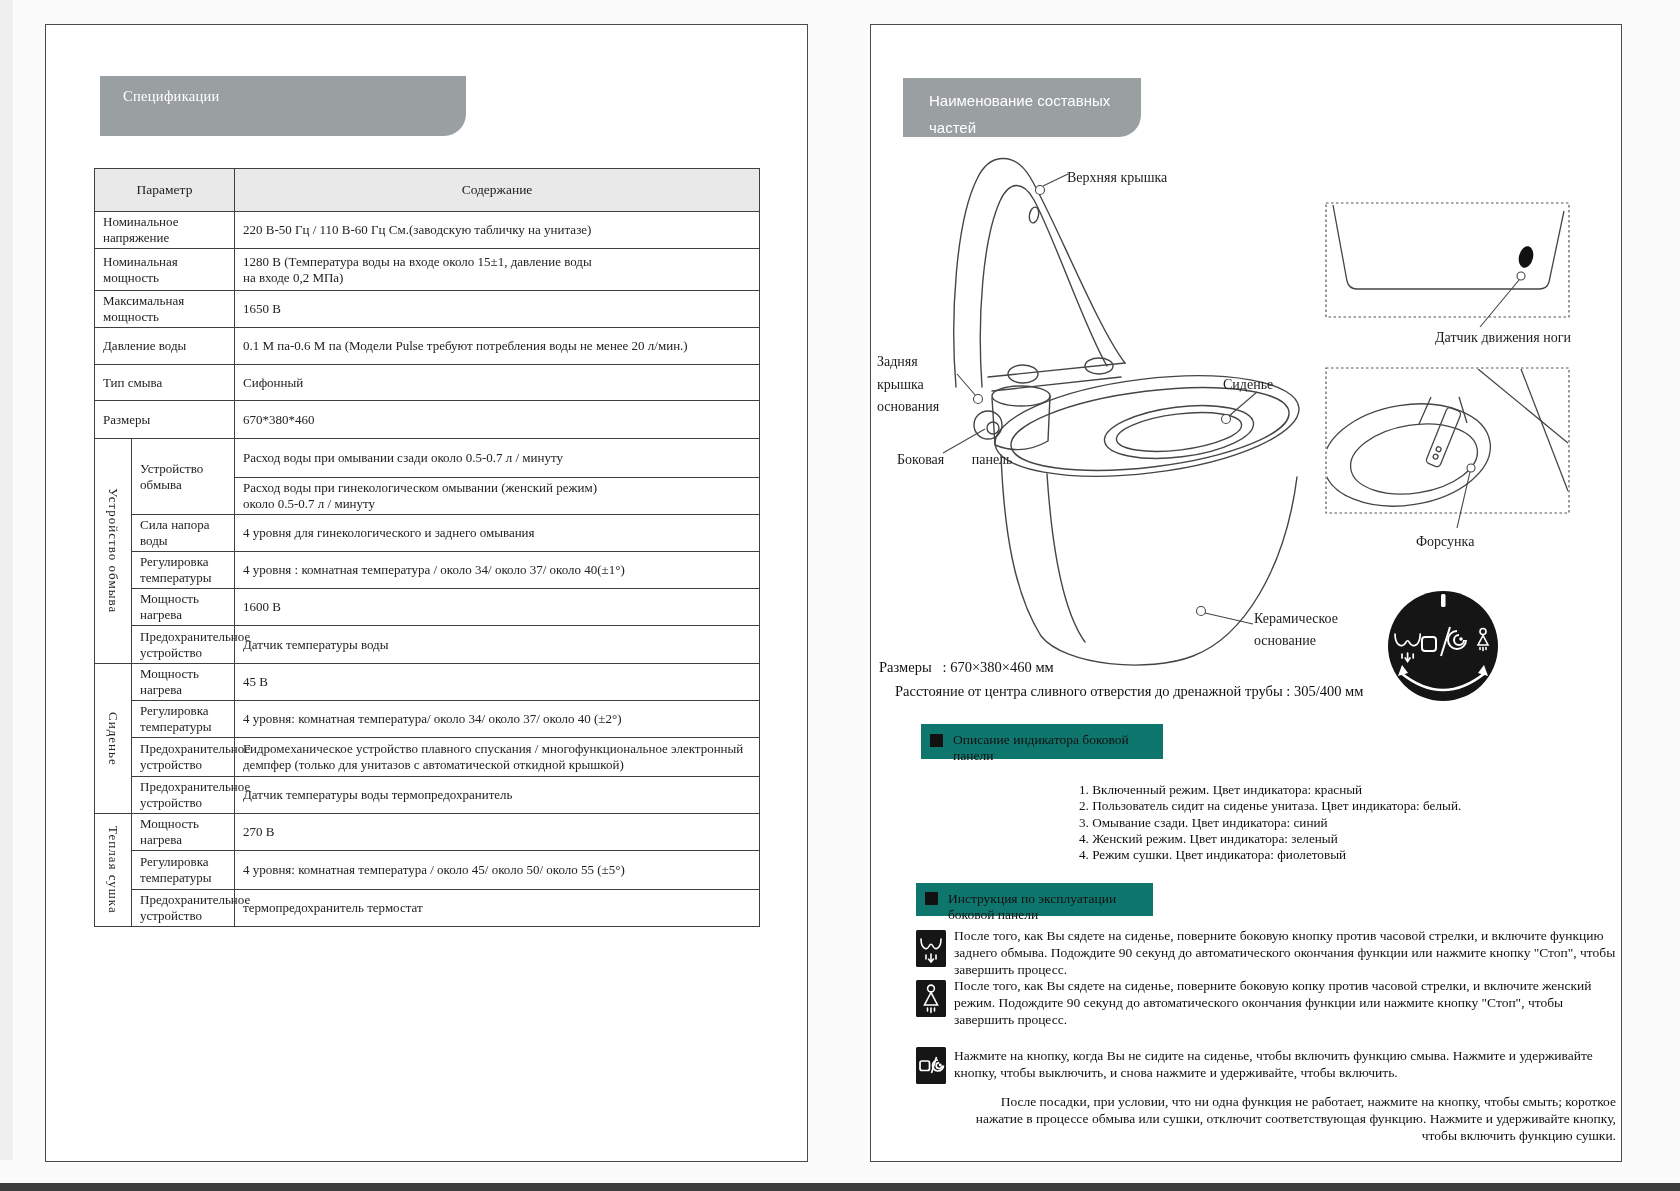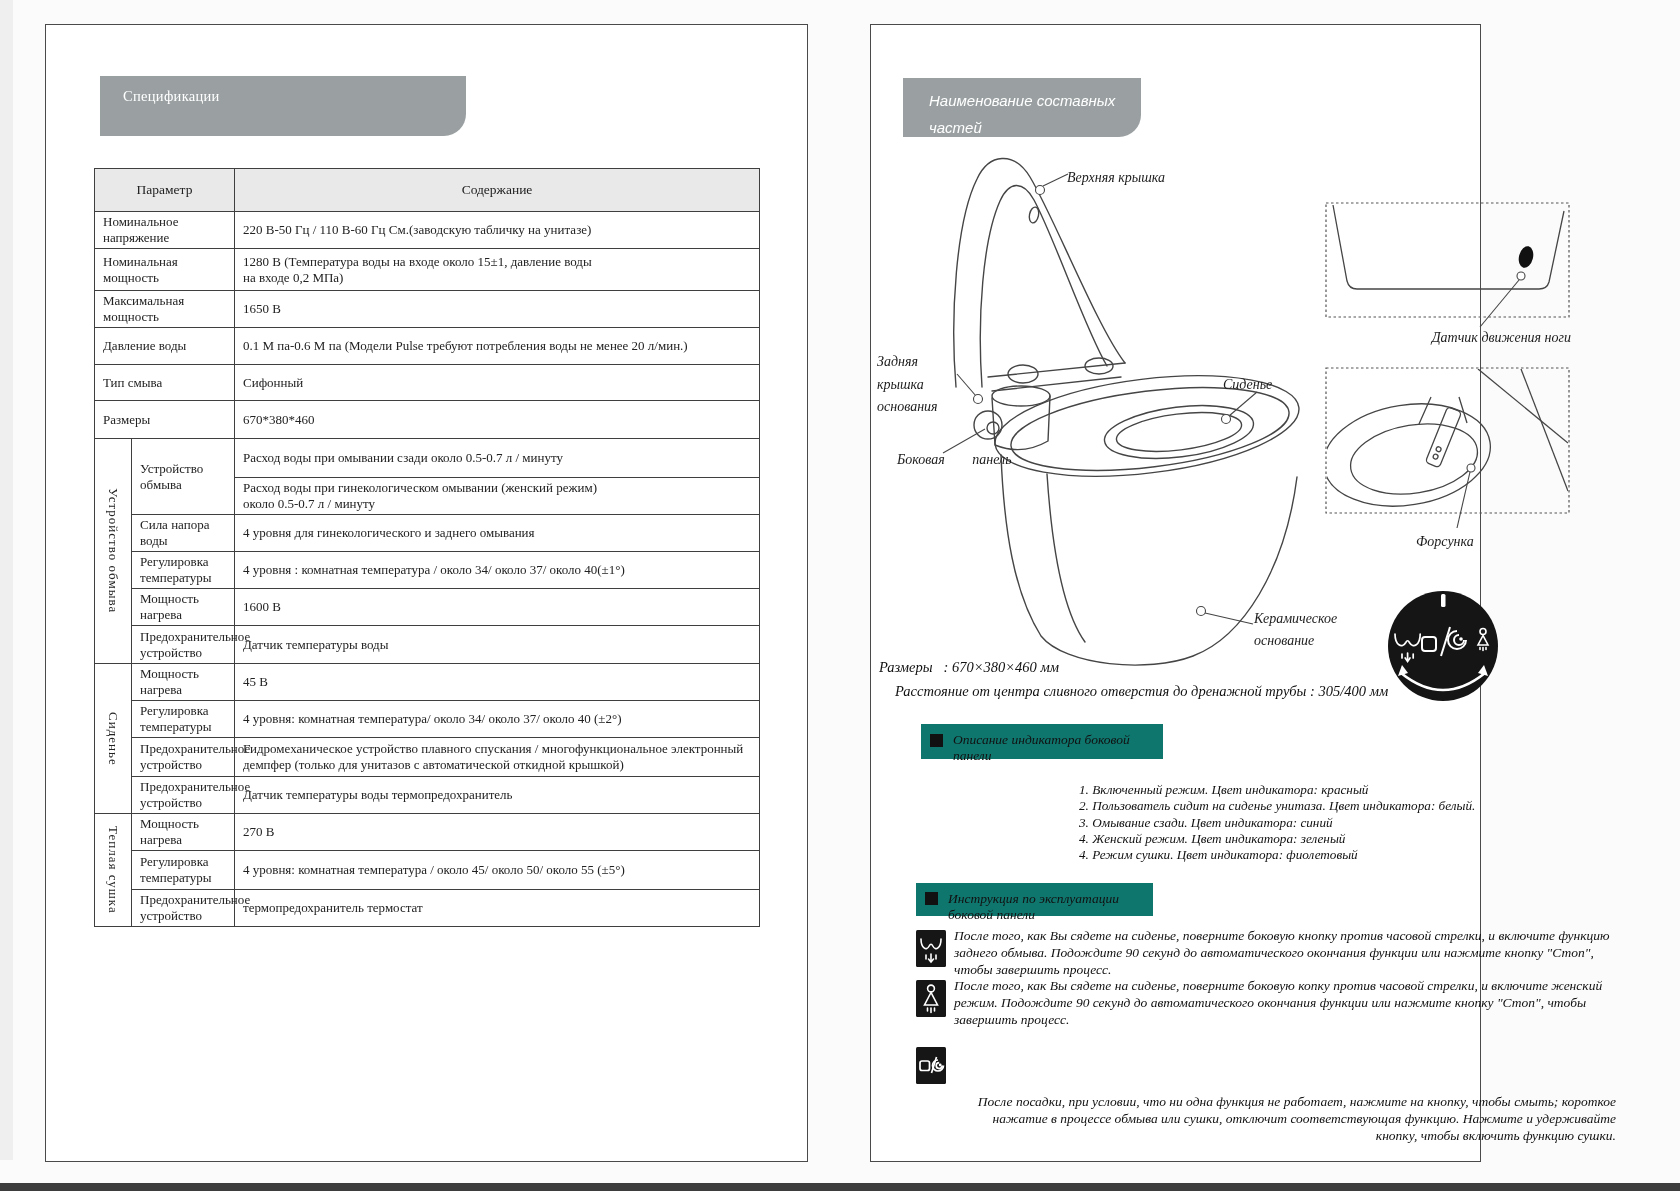--- a/index.html
+++ b/index.html
@@ -1,21 +1,21 @@
 <!DOCTYPE html>
 <html><head>
 <meta charset="utf-8">
 <style>
   html,body{margin:0;padding:0;background:#fbfbfb;width:1680px;height:1191px;overflow:hidden;
     font-family:"Liberation Serif","DejaVu Serif",serif;color:#222;}
   .edge-shade{position:absolute;left:0;top:0;width:13px;height:1160px;background:#efefef;}
   .footer-bar{position:absolute;left:0;top:1183px;width:1680px;height:8px;background:#3d3d3d;}
   .page{position:absolute;top:24px;height:1138px;background:#fff;border:1.6px solid #4a4a4a;box-sizing:border-box;}
   #page-left{left:45px;width:763px;}
-  #page-right{left:870px;width:611px;font-style:italic;}
+  #page-right{left:870px;width:752px;}
   .band{position:absolute;background:#9aa0a2;color:#fff;border-radius:0 0 22px 0;}
   .band .band-text{position:absolute;left:23px;top:12px;font-size:14.5px;letter-spacing:.3px;}
   .band2-text{position:absolute;left:26px;top:9px;font-size:15px;line-height:27px;
     font-family:"Liberation Sans","DejaVu Sans",sans-serif;}
   
   table.spec{position:absolute;left:48px;top:143px;width:665px;border-collapse:collapse;
     font-size:13px;table-layout:fixed;}
   table.spec td,table.spec th{border:1.5px solid #3f3f3f;vertical-align:middle;padding:2px 8px;
     font-weight:normal;}
   table.spec th{background:#e9e9e9;text-align:center;height:38px;font-size:13.5px;}
@@ -298,17 +298,18 @@
   <svg class="instr-icon" style="left:45px;top:1022px;" viewBox="0 0 30 37">
     <rect width="30" height="37" rx="1.5" fill="#161616"></rect>
     <g stroke="#fff" stroke-width="1.7" fill="none">
       <rect x="4" y="14" width="9.5" height="9.5" rx="2"></rect>
       <path d="M15.5,26 L20.5,10"></path>
       <path d="M22,13 a5.5,5.5 0 1 0 5.5,5.5"></path>
       <path d="M23.2,15.6 a3,3 0 1 0 3,3"></path>
     </g>
     <circle cx="24.2" cy="18" r="1.4" fill="#fff"></circle>
   </svg>
+  <div class="instr-text" style="left:83px;top:1022px;">Нажмите на кнопку, когда Вы не сидите на сиденье, чтобы включить функцию смыва. Нажмите и удерживайте кнопку, чтобы выключить, и снова нажмите и удерживайте, чтобы включить.</div>
 
   <div class="instr-text" style="left:83px;top:1068px;text-align:right;">После посадки, при условии, что ни одна функция не работает, нажмите на кнопку, чтобы смыть; короткое нажатие в процессе обмыва или сушки, отключит соответствующая функцию. Нажмите и удерживайте кнопку, чтобы включить функцию сушки.</div>
 </div>
 
 <div class="footer-bar"></div>
 
 </body></html>

